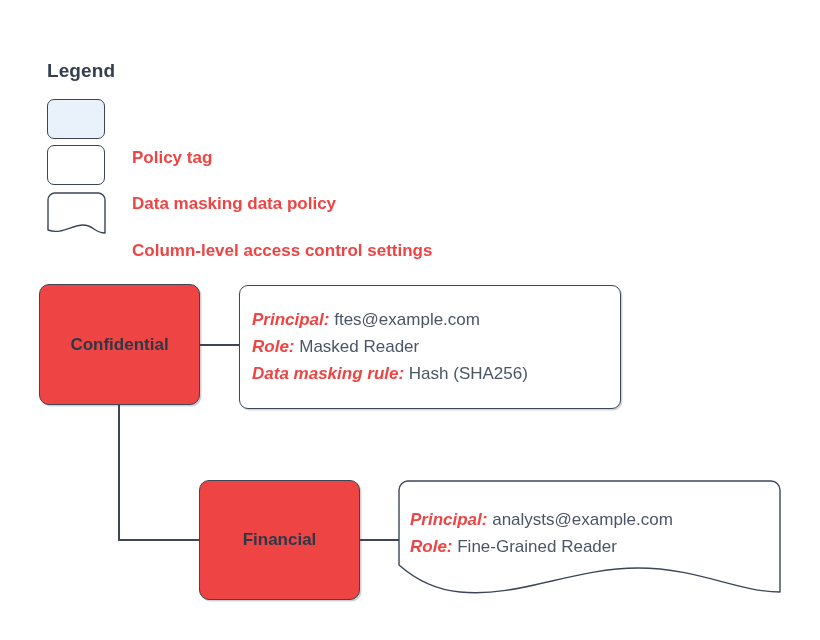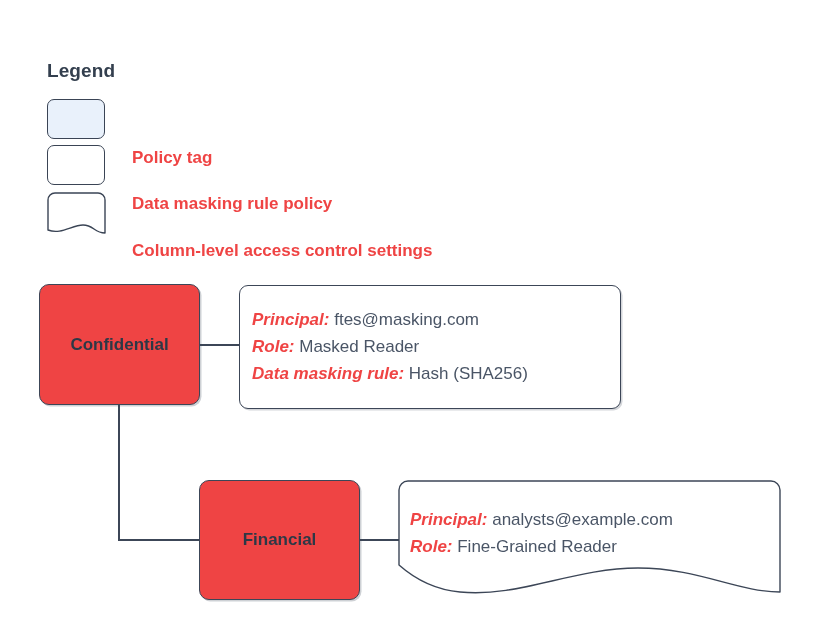--- a/index.html
+++ b/index.html
@@ -172,21 +172,21 @@
     <div class="swatch">
       <div class="swatch-box filled"></div>
     </div>
     <div class="legend-label">Policy tag</div>
   </div>
 
   <div class="legend-row r2">
     <div class="swatch">
       <div class="swatch-box"></div>
     </div>
-    <div class="legend-label">Data masking rule policy</div>
+    <div class="legend-label">Data masking data policy</div>
   </div>
 
   <div class="legend-row r3">
     <div class="swatch">
       <svg width="60" height="48" viewBox="0 0 60 48">
         <path d="M1 8 A7 7 0 0 1 8 1 L51 1 A7 7 0 0 1 58 8 L58 41
                  C47 41 47 33 36 33 C25 33 14 43 1 38 Z" fill="#ffffff" stroke="#3a4455" stroke-width="1.4" stroke-linejoin="round"></path>
       </svg>
     </div>
     <div class="legend-label">Column-level access control settings</div>
@@ -201,21 +201,21 @@
     <span>Confidential</span>
   </div>
 
   <div class="tag-node" id="node-financial">
     <span>Financial</span>
   </div>
 
   <div class="policy-card" id="card-masking">
     <div class="card-text">
       <div>
-        <span class="k">Principal:</span><span> ftes@masking.com</span>
+        <span class="k">Principal:</span><span> ftes@example.com</span>
       </div>
       <div>
         <span class="k">Role:</span><span> Masked Reader</span>
       </div>
       <div>
         <span class="k">Data masking rule:</span><span> Hash (SHA256)</span>
       </div>
     </div>
   </div>
 

